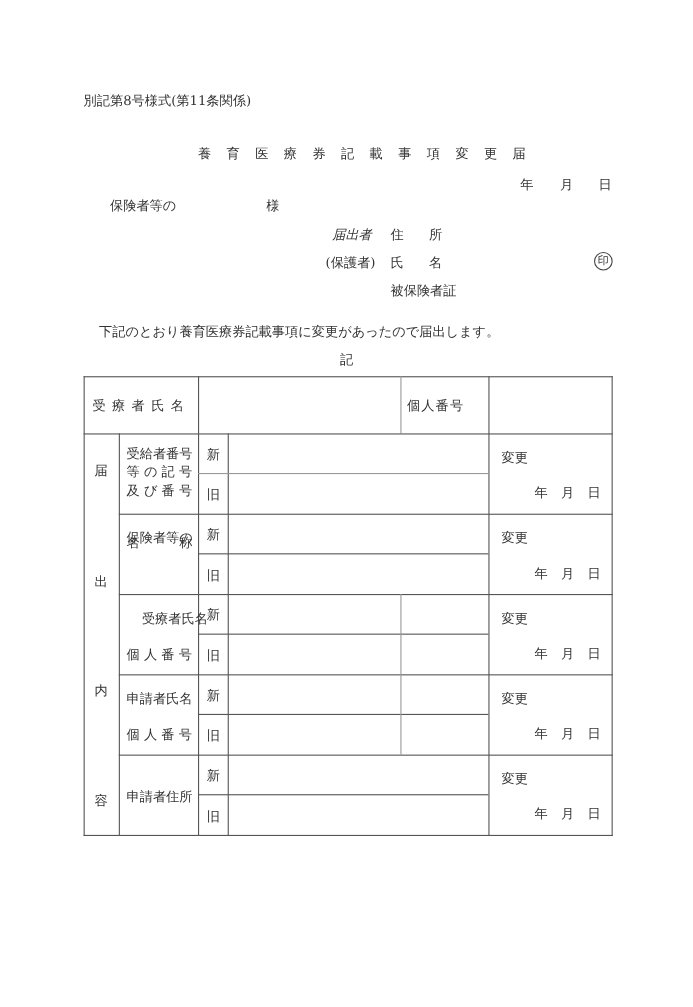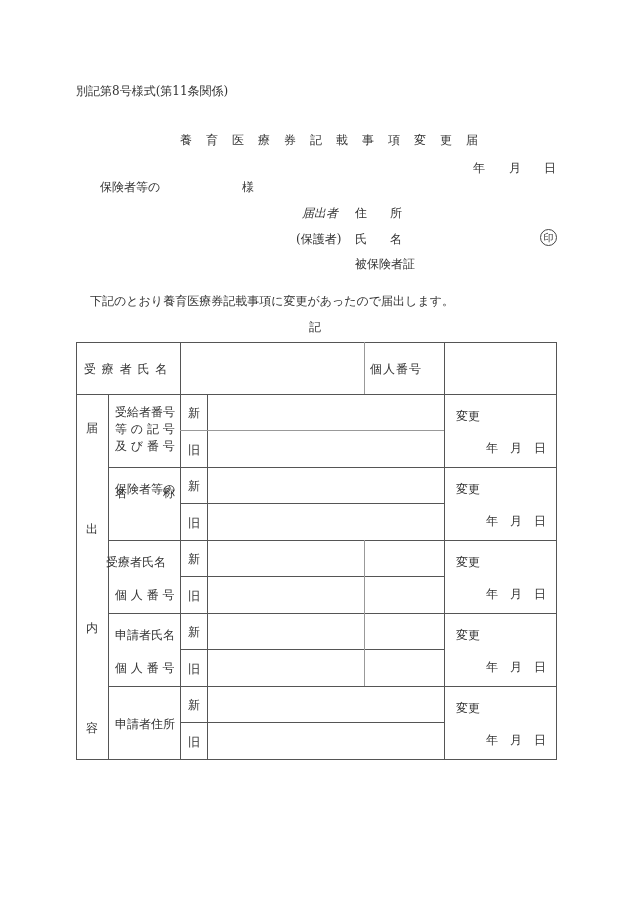--- a/index.html
+++ b/index.html
@@ -85,21 +85,21 @@
 
   <div class="cell-text" style="left:115px; top:404px; line-height:17px;">
     <div>受給者番号</div>
     <div>等 の 記 号</div>
     <div>及 び 番 号</div>
   </div>
 
   <div class="cell-text" style="left:115px; top:481px;">保険者等の</div>
   <div class="cell-text" style="left:115px; top:485px;">名　　　称</div>
 
-  <div class="cell-text" style="left:106px; top:554px;">受療者氏名</div>
+  <div class="cell-text" style="left:129px; top:554px;">受療者氏名</div>
   <div class="cell-text" style="left:115px; top:587px;">個 人 番 号</div>
 
   <div class="cell-text" style="left:115px; top:627px;">申請者氏名</div>
   <div class="cell-text" style="left:115px; top:660px;">個 人 番 号</div>
 
   <div class="cell-text" style="left:115px; top:716px;">申請者住所</div>
 
   <div class="cell-text" style="left:188px; top:405px;">新</div>
   <div class="cell-text" style="left:188px; top:442px;">旧</div>
   <div class="cell-text" style="left:188px; top:478px;">新</div>

